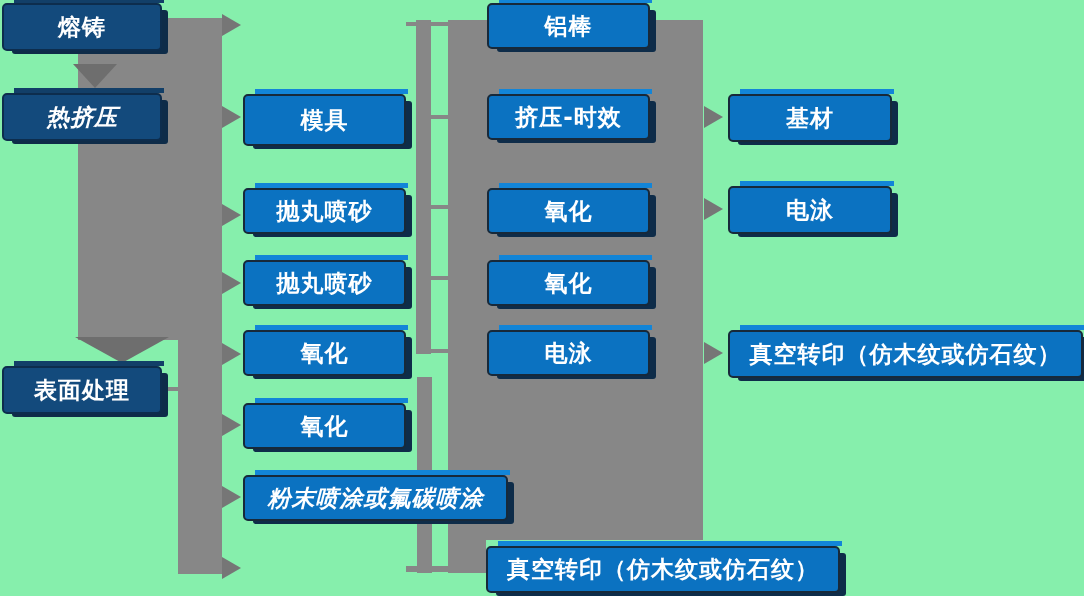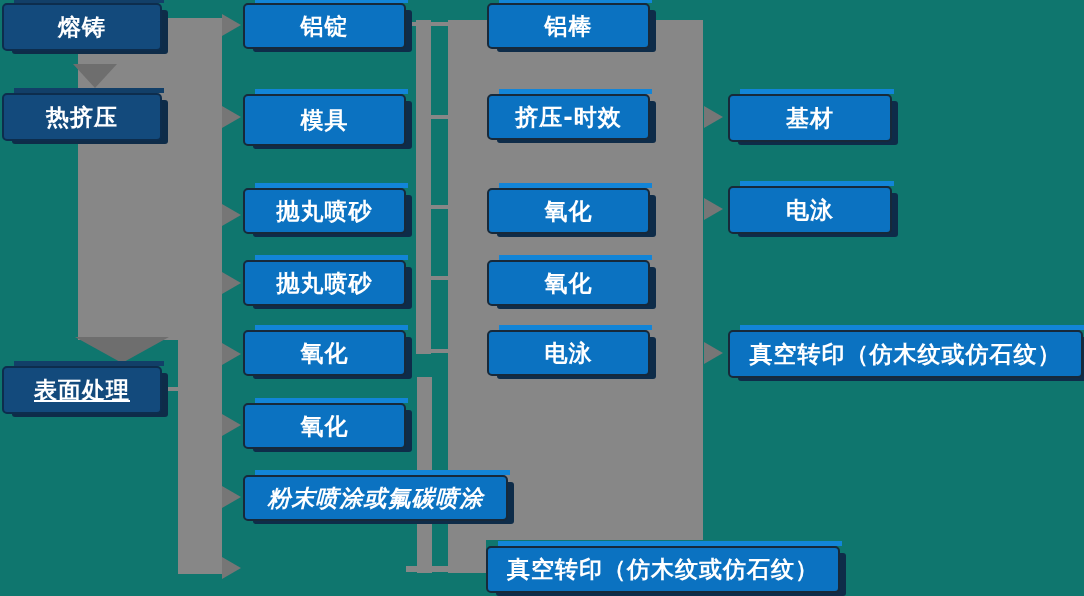--- a/index.html
+++ b/index.html
@@ -1,16 +1,16 @@
 <!DOCTYPE html>
 <html><head>
 <meta charset="utf-8">
 <style>
   html,body{margin:0;padding:0;background:#ffffff;}
-  #stage{position:relative;width:1084px;height:596px;background:#0f766e;overflow:hidden;
+  #stage{position:relative;width:1084px;height:596px;background:#86efac;overflow:hidden;
          font-family:"DejaVu Sans","Liberation Sans",sans-serif;}
   
   .seg{position:absolute;background:#878787;z-index:1;}
   
   .ar{position:absolute;width:0;height:0;z-index:2;
       border-top:11px solid transparent;border-bottom:11px solid transparent;
       border-left:19px solid #767676;}
   
   .ad{position:absolute;width:0;height:0;z-index:2;border-top-style:solid;border-top-color:#6e6e6e;}
   .ad.small{border-left:22px solid transparent;border-right:22px solid transparent;border-top-width:24px;}
@@ -56,24 +56,23 @@
   <div class="ar" style="left:222px;top:343px;"></div>
   <div class="ar" style="left:222px;top:414px;"></div>
   <div class="ar" style="left:222px;top:486px;"></div>
   <div class="ar" style="left:222px;top:557px;"></div>
 
   <div class="ar" style="left:704px;top:106px;"></div>
   <div class="ar" style="left:704px;top:198px;"></div>
   <div class="ar" style="left:704px;top:342px;"></div>
 
   <div class="box dark" style="left:2px;top:3px;width:160px;height:48px;">熔铸</div>
-  <div class="box dark" style="left:2px;top:93px;width:160px;height:48px;">热挤压</div>
-  <div class="box dark" style="left:2px;top:366px;width:160px;height:48px;text-decoration:underline;">表面处理</div>
+  <div class="box dark" style="left:2px;top:93px;width:160px;height:48px;font-style:italic;">热挤压</div>
+  <div class="box dark" style="left:2px;top:366px;width:160px;height:48px;">表面处理</div>
 
-  <div class="box" style="left:243px;top:3px;width:163px;height:46px;">铝锭</div>
   <div class="box" style="left:243px;top:94px;width:163px;height:52px;">模具</div>
   <div class="box" style="left:243px;top:188px;width:163px;height:46px;">抛丸喷砂</div>
   <div class="box" style="left:243px;top:260px;width:163px;height:46px;">抛丸喷砂</div>
   <div class="box" style="left:243px;top:330px;width:163px;height:46px;">氧化</div>
   <div class="box" style="left:243px;top:403px;width:163px;height:46px;">氧化</div>
   <div class="box" style="left:243px;top:475px;width:265px;height:46px;font-style:italic;">粉末喷涂或氟碳喷涂</div>
 
   <div class="box" style="left:487px;top:3px;width:163px;height:46px;">铝棒</div>
   <div class="box" style="left:487px;top:94px;width:163px;height:46px;">挤压-时效</div>
   <div class="box" style="left:487px;top:188px;width:163px;height:46px;">氧化</div>

